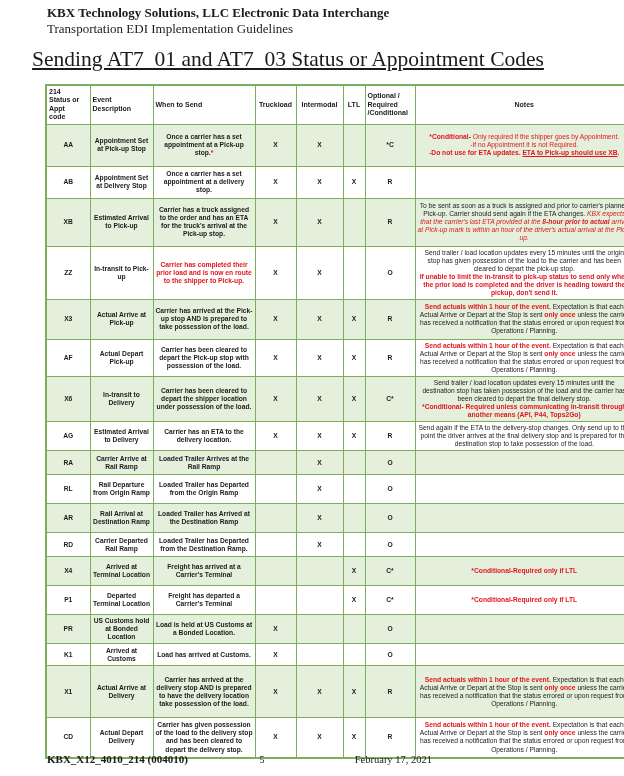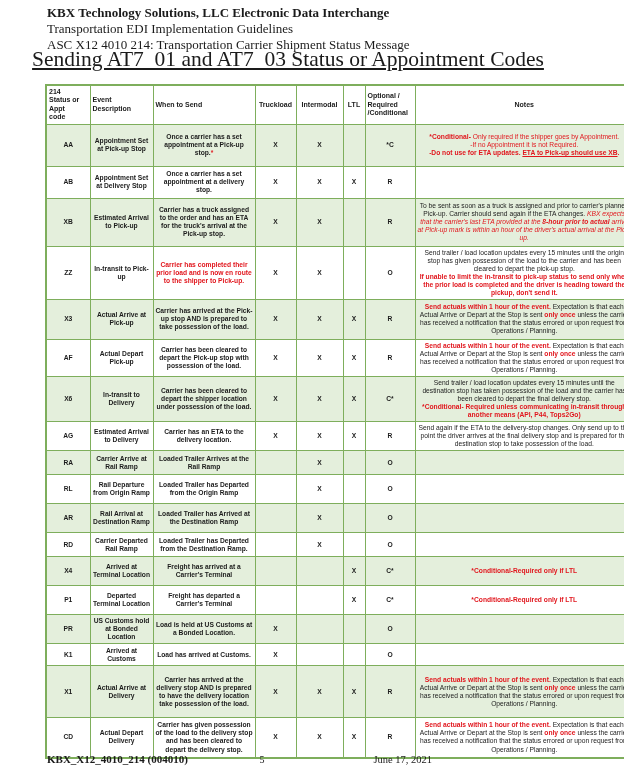--- a/index.html
+++ b/index.html
@@ -43,21 +43,20 @@
   .f-right{position:absolute;right:80px;top:1px;}
 </style>
 </head>
 <body>
 
 <div class="page">
 
   <div class="dochead">
     <div class="dh1">KBX Technology Solutions, LLC Electronic Data Interchange</div>
     <div class="dh2">Transportation EDI Implementation Guidelines</div>
-    <div class="dh3">ASC X12 4010 214: Transportation Carrier Shipment Status Message</div>
   </div>
 
   <div class="title">Sending AT7_01 and AT7_03 Status or Appointment Codes</div>
 
   <table>
     <colgroup>
       <col style="width:44px">
         <col style="width:63px">
         <col style="width:102px">
       <col style="width:41px">
@@ -556,16 +555,16 @@
           <td class="notes">
             <div><span class="s-rb">Send actuals within 1 hour of the event.</span><span class="s-n"> Expectation is that each Actual Arrive or Depart at the Stop is sent </span><span class="s-rb">only once</span><span class="s-n"> unless the carrier has received a notification that the status errored or upon request from Operations / Planning.</span></div>
           </td>
         </tr>
       </tbody>
   </table>
 
   <div class="footer">
     <span class="f-left">KBX_X12_4010_214 (004010)</span>
     <span class="f-center">5</span>
-    <span class="f-right">June 17, 2021</span>
+    <span class="f-right">February 17, 2021</span>
   </div>
 
 </div>
 
 </body></html>

